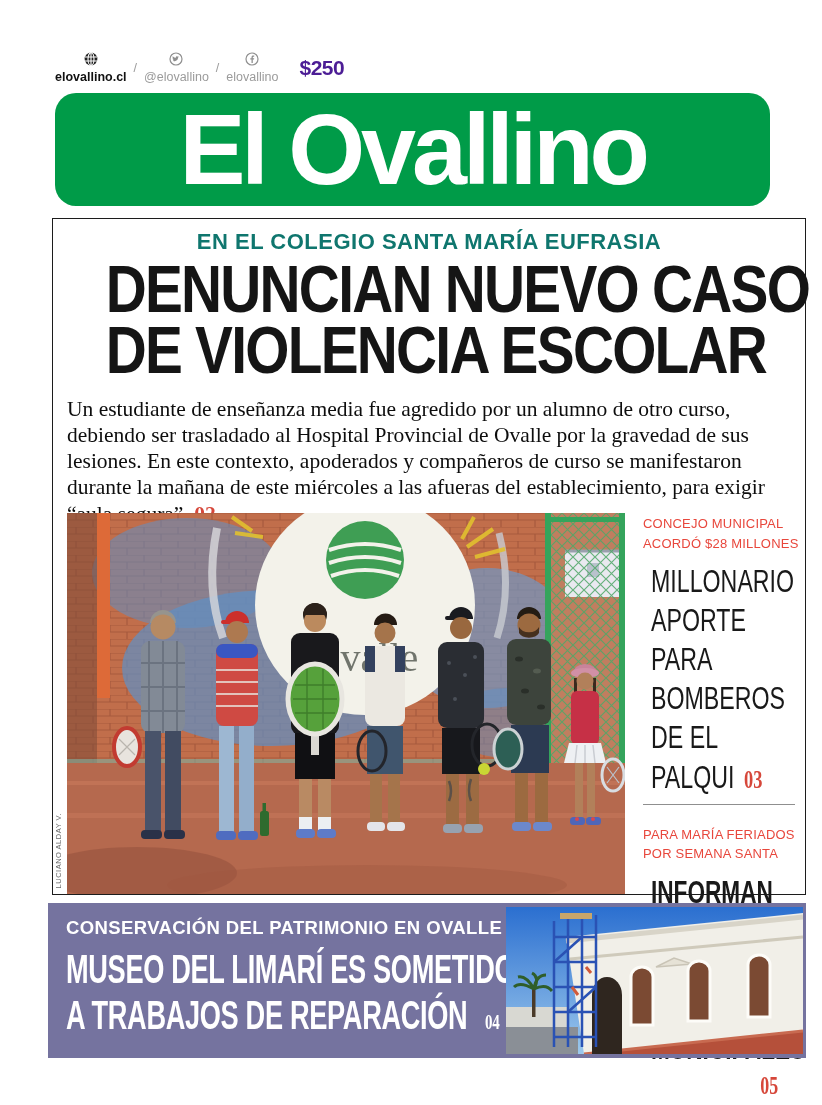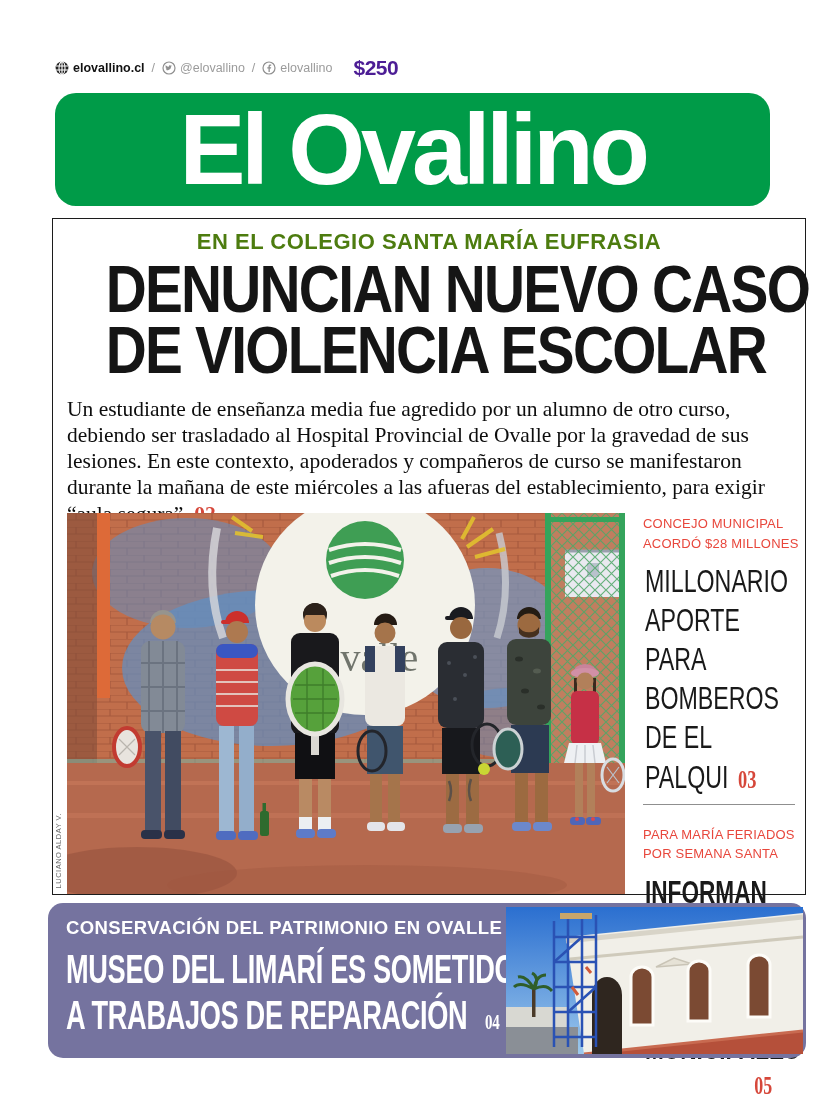--- a/index.html
+++ b/index.html
@@ -6,68 +6,68 @@
   .page{position:relative;width:822px;height:1105px;background:#fff;overflow:hidden;
         font-family:"Liberation Sans",sans-serif;color:#1a1a1a;}
 
   
   .topbar{position:absolute;left:55px;right:52px;top:55px;height:26px;
           display:flex;justify-content:space-between;align-items:center;}
   .topbar-left{font-size:12.5px;}
   .date{font-weight:bold;letter-spacing:.2px;}
   .edition{color:#a2a2a2;margin-left:6px;}
   .topbar-right{display:flex;align-items:center;gap:7px;font-size:12.5px;color:#9b9b9b;}
-  .soc{display:flex;align-items:center;gap:4px;}
+  .soc{display:flex;align-items:center;gap:4px;flex-direction:column;}
   .soc b{color:#111;}
   .price{font-size:21px;font-weight:bold;color:#4c1d95;margin-left:14px;letter-spacing:-.5px;}
   .icn{display:inline-block;vertical-align:middle;}
 
   
   .masthead{position:absolute;left:55px;top:93px;width:715px;height:113px;
             display:flex;align-items:center;justify-content:center;}
   .masthead h1{margin:0;color:#fff;font-size:97px;font-weight:bold;letter-spacing:-4px;
                line-height:1;transform:scale(1.02,1.04);}
 
   
   .main-box{position:absolute;left:52px;top:218px;width:754px;height:677px;
             border:1.5px solid #1c1c1c;box-sizing:border-box;}
   .kicker{margin-top:10px;text-align:center;font-size:22px;font-weight:bold;
-          color:#4d7c0f;letter-spacing:.5px;}
+          color:#0f766e;letter-spacing:.5px;}
   .headline{margin:4px 0 0 0;text-align:center;}
   .hl{display:block;white-space:nowrap;font-size:66px;font-weight:bold;letter-spacing:-2px;
       line-height:.93;color:#151515;transform:scaleX(.86);transform-origin:50% 50%;}
   .lede{margin:14px 14px 0 14px;font-family:"Liberation Serif",serif;font-size:21.5px;
         line-height:1.22;color:#0d0d0d;}
   .pref{font-family:"Liberation Serif",serif;font-weight:bold;color:#d6473a;}
 
   
   .photo-wrap{position:absolute;left:14px;top:294px;width:558px;height:381px;}
   .photo-wrap svg{display:block;width:558px;height:381px;}
   .credit{position:absolute;left:-13px;bottom:6px;font-size:7.5px;color:#6b6b6b;
           letter-spacing:.5px;writing-mode:vertical-rl;transform:rotate(180deg);}
   .caption{position:absolute;left:12px;bottom:18px;background:#fcfcfa;padding:3px 8px 4px 8px;
            font-size:19.5px;font-weight:bold;color:#e8473c;letter-spacing:-.3px;white-space:nowrap;}
   .cap-ref{font-family:"Liberation Serif",serif;font-weight:bold;color:#111;margin-left:5px;}
 
   
   .sidebar{position:absolute;left:590px;top:295px;width:160px;}
   .s-kicker{font-size:13px;font-weight:normal;color:#e8473c;line-height:1.5;
             letter-spacing:.2px;margin-bottom:10px;}
-  .s-head{margin:2px;font-size:29px;line-height:1.28;color:#191919;font-weight:normal;}
+  .s-head{margin:8px;font-size:29px;line-height:1.28;color:#191919;font-weight:normal;}
   .s-scale{display:inline-block;width:190px;transform:scale(.8,1.05);transform-origin:0 0;}
   .s-head.bold .s-scale{transform:scale(.78,1.05);}
   .s-head.bold{font-weight:bold;}
   .s-head .pref{font-size:23px;}
   .pref-inline{margin-left:12px;}
   .pref-block{display:block;margin-left:140px;margin-top:2px;}
   .s-divider{border:none;border-top:1.5px solid #8f8f8f;width:152px;margin:18px 0 20px 0;}
 
   
   .bottom-banner{position:absolute;left:48px;top:903px;width:758px;height:155px;
-                 background:#75739f;box-sizing:border-box;padding:14px 0 0 18px;border-radius:15px;}
+                 background:#75739f;box-sizing:border-box;padding:14px 0 0 18px;}
   .b-kicker{color:#fff;font-size:18.5px;font-weight:bold;letter-spacing:.4px;margin-bottom:7px;}
   .b-line{display:block;white-space:nowrap;color:#fff;font-size:40px;font-weight:bold;
           letter-spacing:-.5px;line-height:1.16;transform:scaleX(.68);transform-origin:0 50%;}
   .b-ref{font-family:"Liberation Serif",serif;font-weight:bold;font-size:22px;margin-left:26px;}
   .banner-photo{position:absolute;right:3px;top:4px;width:297px;height:147px;}
 </style>
 </head>
 <body>
 
 <div class="page">

